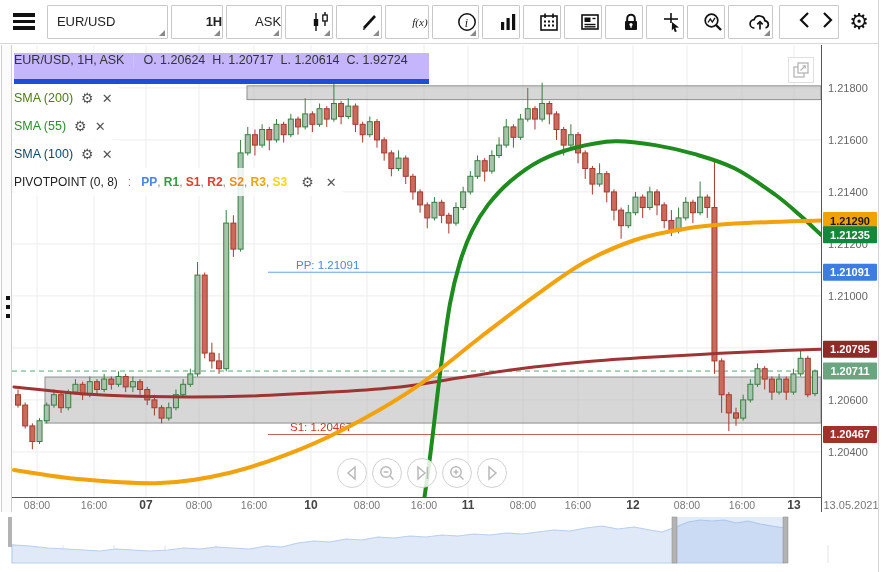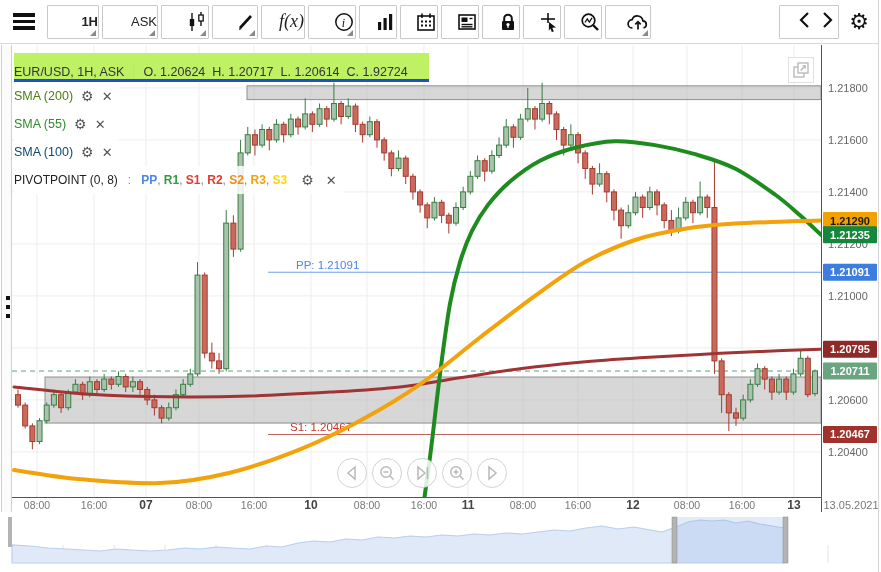--- a/index.html
+++ b/index.html
@@ -14,21 +14,21 @@
   .gear-btn{width:34px;height:34px;border:none;background:#fff;font-size:22px;line-height:34px;color:#111;cursor:pointer;font-family:"DejaVu Sans",sans-serif;padding:0;}
   .chev-box{width:60px;}
   .chev-box svg{margin:0 4px;}
   
   .chart-wrap{position:absolute;top:45px;left:0;width:878px;height:467px;background:#fff;}
   #chart-svg{position:absolute;left:0;top:0;}
   .left-strip{position:absolute;left:1px;top:0;width:11px;height:467px;background:#fbfbfb;border-left:1px solid #d0d0d0;border-right:1px solid #d0d0d0;box-sizing:border-box;}
   .grip{position:absolute;left:2px;top:251px;width:7px;display:flex;flex-direction:column;gap:5px;align-items:center;cursor:pointer;}
   .grip i{width:4px;height:4px;background:#111;display:block;}
   .legend{position:absolute;left:14px;top:8px;z-index:5;}
-  .hdr-row{display:flex;align-items:flex-end;height:26px;background:#bef264;border-bottom:3px solid #1d4ed8;padding-right:14px;font-size:12.5px;color:#333;width:max-content;}
+  .hdr-row{display:flex;align-items:flex-start;height:26px;background:#c4b5fd;border-bottom:5px solid #1d4ed8;padding-right:14px;font-size:12.5px;color:#333;width:max-content;}
   .hdr-row .sep{width:1px;height:15px;background:#ccc;margin:0 9px;}
   .hdr-row b{font-weight:normal;margin-right:7px;}
   .ind-row{display:flex;align-items:center;height:28px;width:max-content;background:rgba(255,255,255,.85);font-size:12.5px;gap:8px;padding-right:6px;}
   .ind-row .glyph{color:#555;font-size:14px;cursor:pointer;font-family:"DejaVu Sans",sans-serif;line-height:1;}
   .ind-row .x{font-weight:bold;font-size:13px;}
   .piv-row{font-size:12px;color:#222;gap:12px;}
   .piv-row .sep2{color:#888;margin:0 2px;}
   .piv-row .comma{color:#888;}
   
   .playback{position:absolute;left:337px;top:413px;display:flex;gap:5px;z-index:6;}
@@ -39,20 +39,24 @@
 </style>
 </head>
 <body>
 
 <div class="widget">
 
   <div class="toolbar">
     <button class="menu-btn" title="">
       <span style="display:contents"><i></i><i></i><i></i></span>
     </button>
+    <button class="tb texty" style="width:122px">
+      <span>EUR/USD</span>
+        <i class="caret"></i>
+    </button>
     <button class="tb" style="width:52px;font-weight:bold">
       <span>1H</span>
         <i class="caret"></i>
     </button>
     <button class="tb" style="width:56px">
       <span>ASK</span>
         <i class="caret"></i>
     </button>
     <button class="tb" style="width:48px">
       <svg width="22" height="22" viewBox="0 0 22 22">
@@ -63,21 +67,21 @@
       </svg>
         <i class="caret"></i>
     </button>
     <button class="tb" style="width:46px">
       <svg width="22" height="22" viewBox="0 0 22 22">
         <line x1="5" y1="17" x2="16" y2="5" stroke="#111" stroke-width="2.6"></line>
         <polygon points="4,19 6.5,18.2 4.6,16.6" fill="#111"></polygon>
       </svg>
         <i class="caret"></i>
     </button>
-    <button class="tb" style="width:44px;font-style:italic;font-family:'Liberation Serif','DejaVu Serif',serif;font-size:18px">
+    <button class="tb" style="width:44px;font-style:italic;font-family:'Liberation Serif','DejaVu Serif',serif;font-size:11px">
       <span>f(x)</span>
     </button>
     <button class="tb" style="width:48px">
       <svg width="22" height="22" viewBox="0 0 22 22">
         <circle cx="11" cy="11" r="8.2" fill="none" stroke="#111" stroke-width="1.5"></circle>
         <text x="10.5" y="15.5" font-size="12" font-style="italic" font-family="Liberation Serif,serif" fill="#111" text-anchor="middle">i</text>
       </svg>
         <i class="caret"></i>
     </button>
     <button class="tb" style="width:38px">

